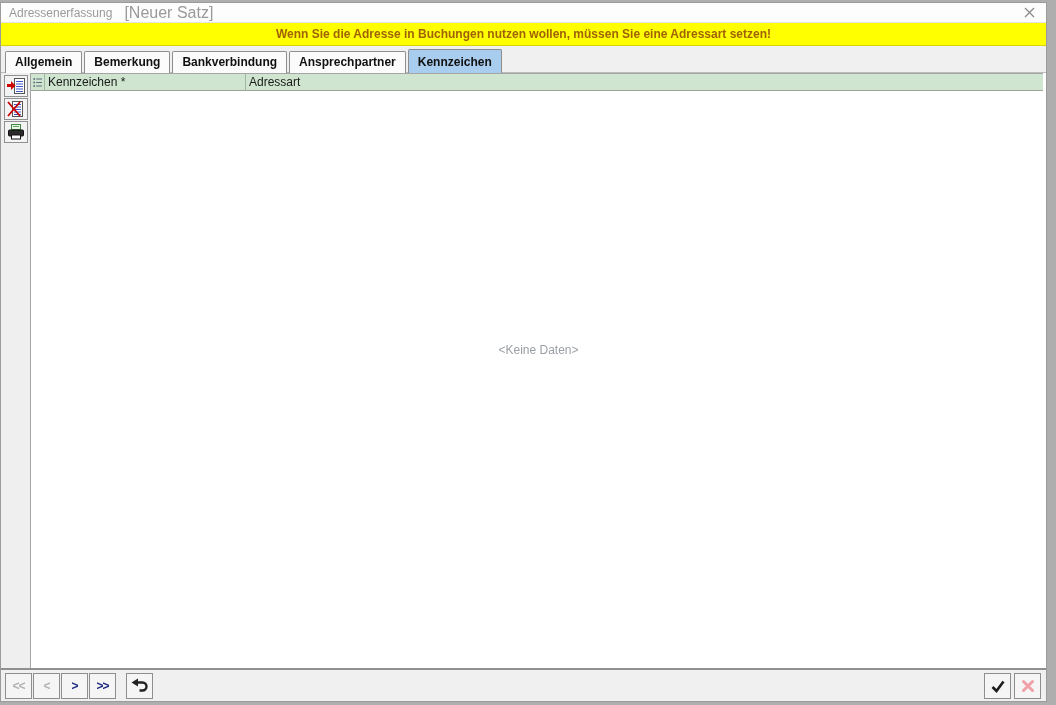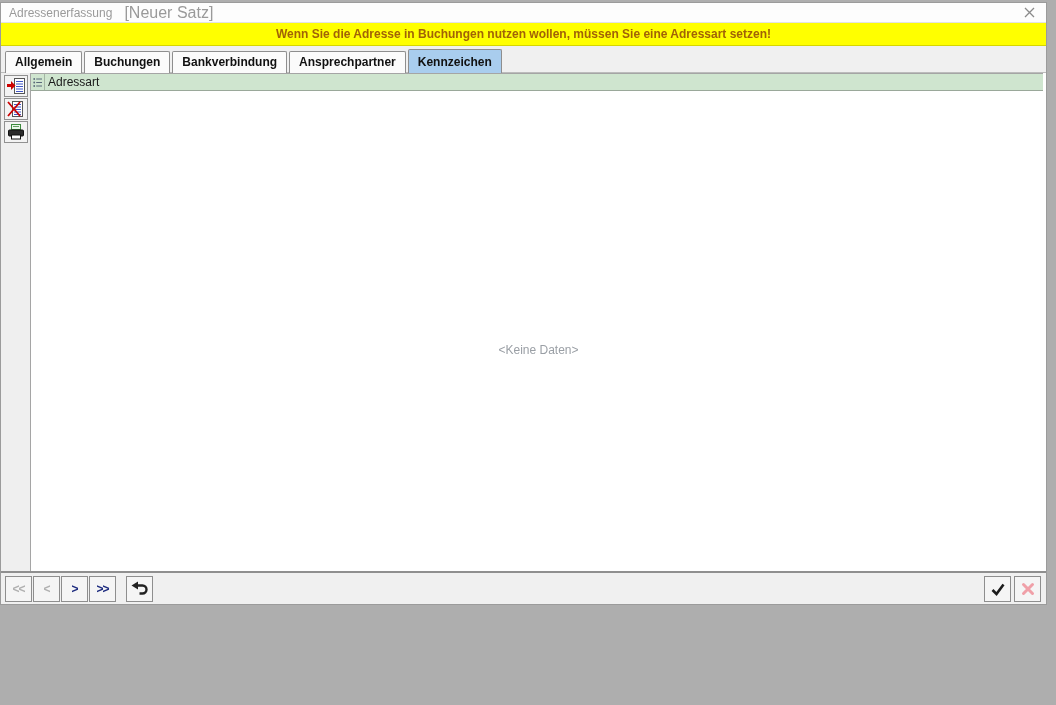--- a/index.html
+++ b/index.html
@@ -5,21 +5,21 @@
   * { margin:0; padding:0; box-sizing:border-box; }
   html,body { width:1056px; height:705px; overflow:hidden; }
   body {
     position:relative;
     background:#aeaeae; 
     font-family:"Liberation Sans", sans-serif;
     -webkit-font-smoothing:antialiased;
   }
 
   .window {
-    position:absolute; left:0; top:2px; width:1047px; height:603px;
+    position:absolute; left:0; top:2px; width:1047px; height:700px;
     background:#ffffff;
     border:1px solid #9b9b9b;
     display:flex; flex-direction:column;
   }
 
   
   .titlebar {
     height:20px; flex:0 0 20px;
     background:#fdfdfd;
     display:flex; align-items:center;
@@ -145,21 +145,21 @@
       </svg>
     </span>
   </div>
 
   <div class="banner">
     <span>Wenn Sie die Adresse in Buchungen nutzen wollen, müssen Sie eine Adressart setzen!</span>
   </div>
 
   <div class="tabbar">
     <div class="tab">Allgemein</div>
-    <div class="tab">Buchungen</div>
+    <div class="tab">Bemerkung</div>
     <div class="tab">Bankverbindung</div>
     <div class="tab">Ansprechpartner</div>
     <div class="tab active">Kennzeichen</div>
   </div>
 
   <div class="content">
 
     <div class="side-toolbar">
       <div class="tool-btn">
         <svg width="20" height="18" viewBox="0 0 20 18">
@@ -188,20 +188,21 @@
     <div class="grid-area">
       <div class="grid-header">
         <div class="gh-cell gh-icon-cell">
           <svg width="9" height="11" viewBox="0 0 9 11">
             <circle cx="1.2" cy="2" r="0.9" fill="#5a6a7a"></circle>
             <circle cx="1.2" cy="5.5" r="0.9" fill="#5a6a7a"></circle>
             <circle cx="1.2" cy="9" r="0.9" fill="#5a6a7a"></circle>
             <path d="M3.2 2 H9 M3.2 5.5 H9 M3.2 9 H9" stroke="#5a6a7a" stroke-width="1"></path>
           </svg>
         </div>
+        <div class="gh-cell gh-col1">Kennzeichen *</div>
         <div class="gh-cell gh-col2">Adressart</div>
       </div>
       <div class="empty-text">&lt;Keine Daten&gt;</div>
     </div>
   </div>
 
   <div class="navbar">
     <div class="nav-btn disabled">&lt;&lt;</div>
     <div class="nav-btn disabled">&lt;</div>
     <div class="nav-btn enabled">&gt;</div>

